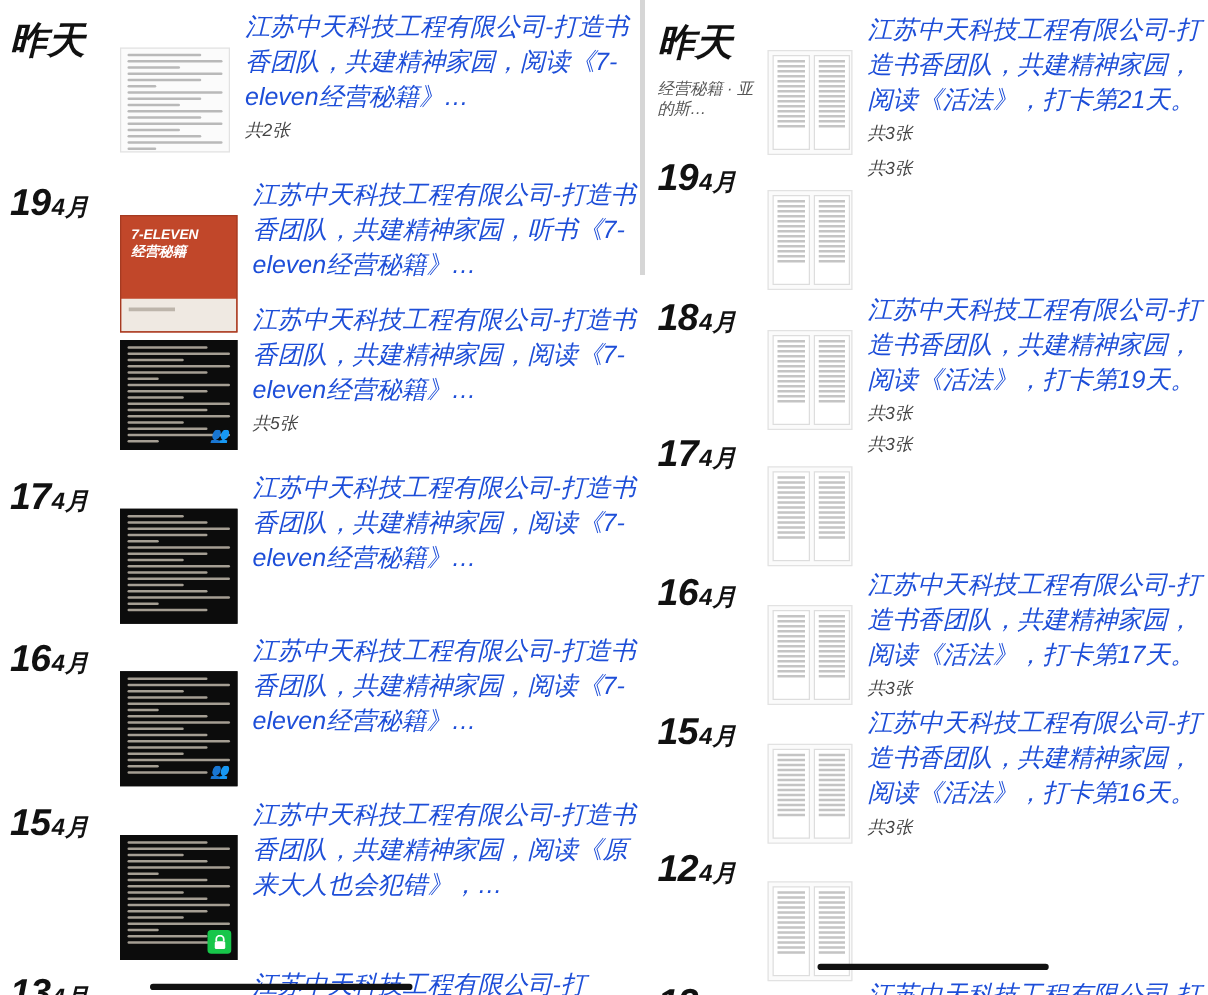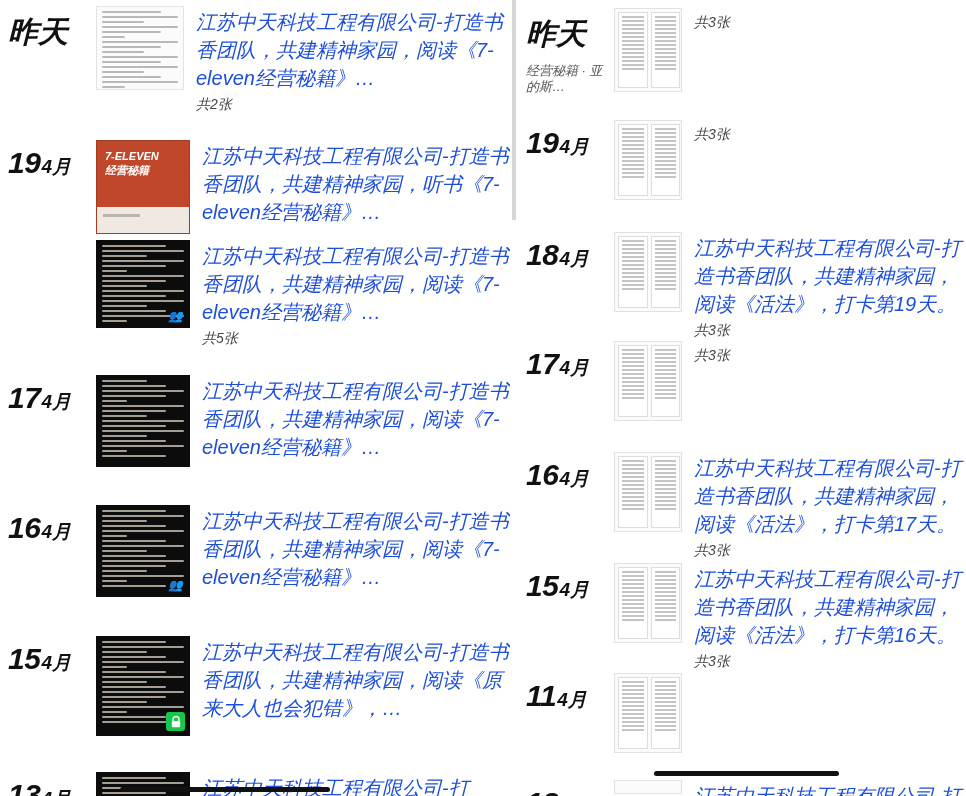--- a/index.html
+++ b/index.html
@@ -86,20 +86,21 @@
   }
 
   
   .thumb {
     flex: 0 0 auto;
     position: relative;
     overflow: hidden;
     background: #fff;
     border: 1px solid #e2e2e2;
     box-sizing: border-box;
+    margin-top: 32px;
   }
   .thumb.dark { background: #0c0c0c; border-color: #0c0c0c; }
   .thumb.doc  { background: #fbfbfb; }
   .thumb.cover { background: #c1472a; border-color: #a53b22; }
 
   .thumb .lines {
     position: absolute;
     inset: 4px 5px 4px 5px;
   }
   .thumb .lines i {
@@ -449,20 +450,21 @@
             <i></i>
             <i></i>
             <i></i>
             <i></i>
             <i></i>
             <i></i>
             <i></i>
           </div>
       </div>
       <div class="text-col">
+        <div class="entry-title">江苏中天科技工程有限公司-打造书香团队，共建精神家园，阅读《活法》，打卡第21天。</div>
         <div class="entry-count">共3张</div>
       </div>
     </div>
 
     <div class="entry" style="position:absolute; left:0; top:120px; width:448px;">
       <div class="date-col">
         <span class="date-day">19</span><span class="date-mon">4月</span>
       </div>
       <div class="thumb doc" style="width:68px;height:80px;">
         <div class="doc-page" style="left:3px; width:30px;">
@@ -663,21 +665,21 @@
           </div>
       </div>
       <div class="text-col">
         <div class="entry-title">江苏中天科技工程有限公司-打造书香团队，共建精神家园，阅读《活法》，打卡第16天。</div>
         <div class="entry-count">共3张</div>
       </div>
     </div>
 
     <div class="entry" style="position:absolute; left:0; top:673px; width:448px;">
       <div class="date-col">
-        <span class="date-day">11</span><span class="date-mon">4月</span>
+        <span class="date-day">12</span><span class="date-mon">4月</span>
       </div>
       <div class="thumb doc" style="width:68px;height:80px;">
         <div class="doc-page" style="left:3px; width:30px;">
             <i></i>
             <i></i>
             <i></i>
             <i></i>
             <i></i>
             <i></i>
             <i></i>

